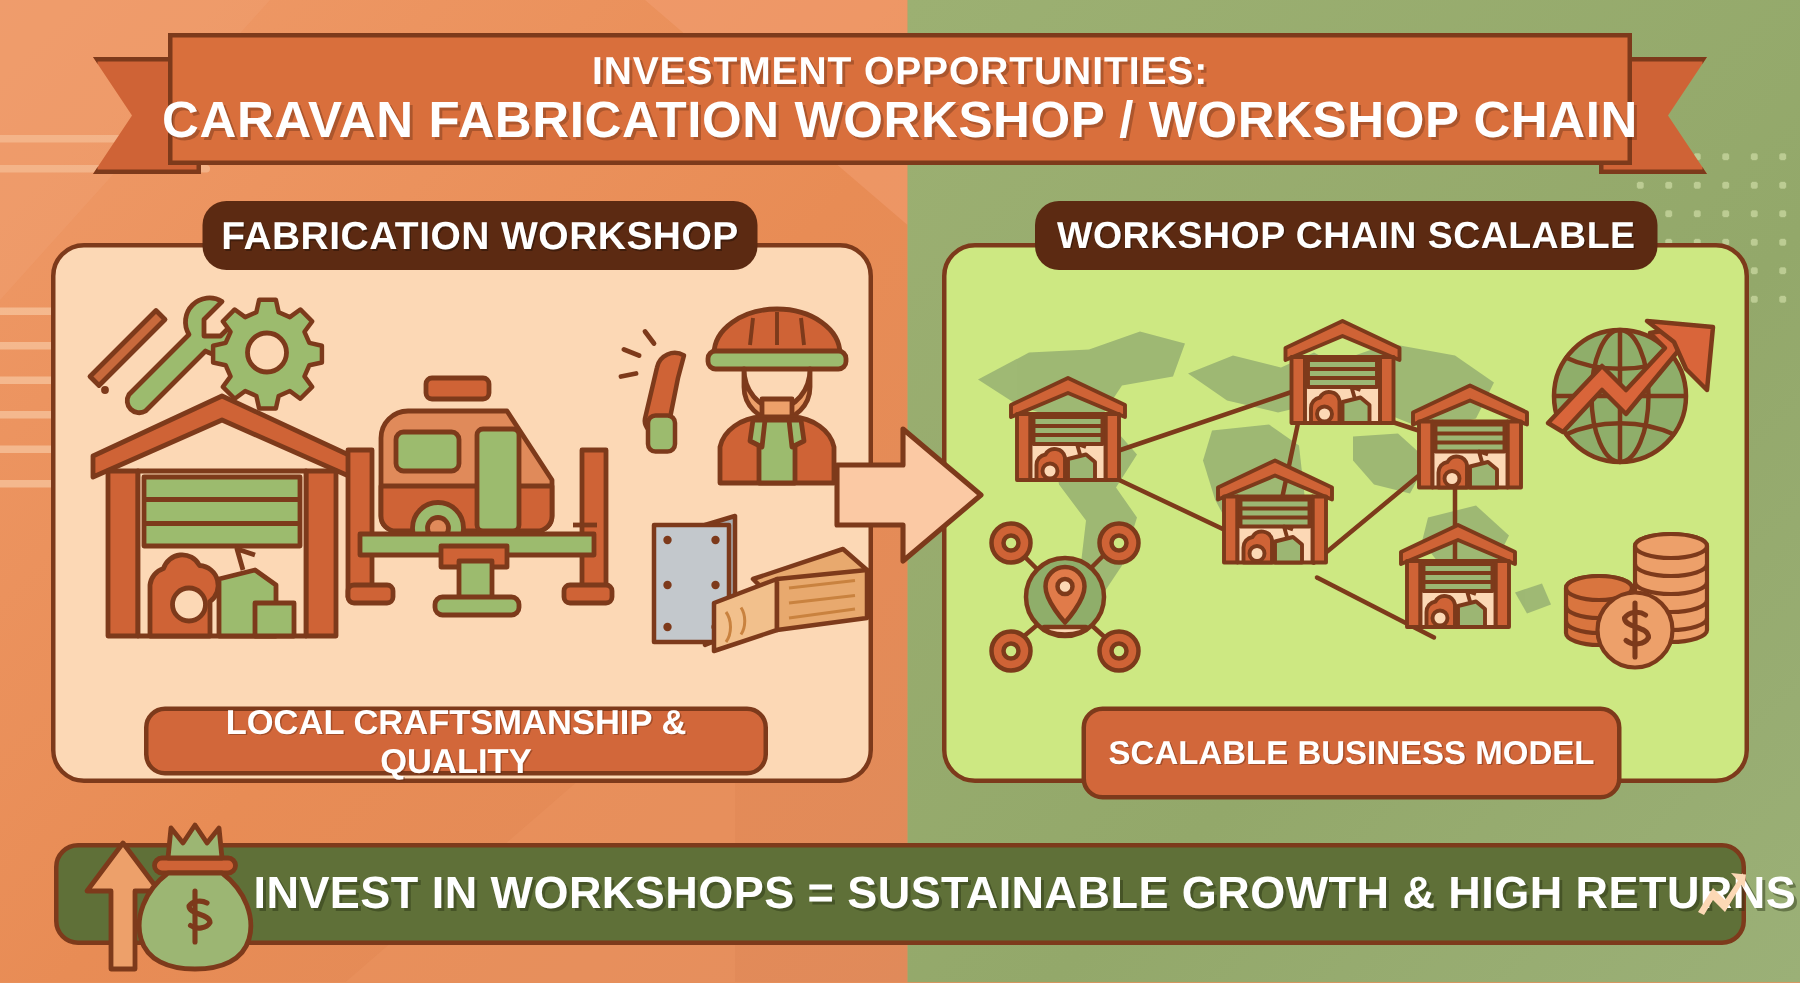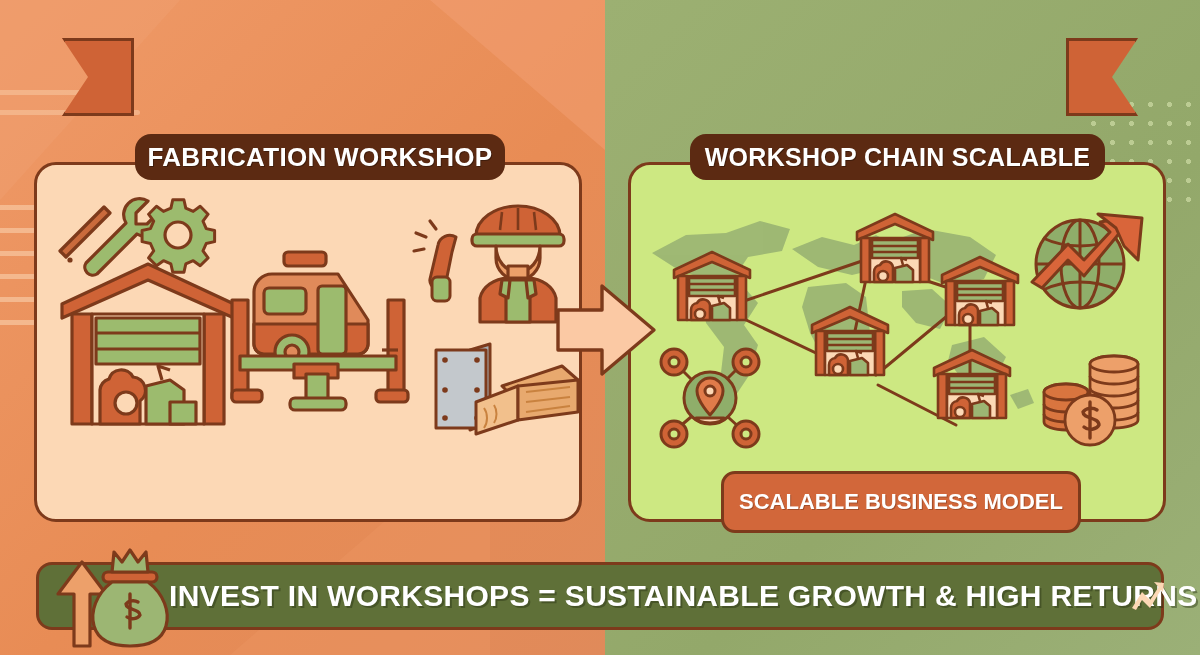--- a/index.html
+++ b/index.html
@@ -137,20 +137,24 @@
     
     
     
   </div>
   <div class="dots"></div>
   <div class="dots2"></div>
 
   <div class="ribbon-wrap">
     <div class="ribbon-tail-left"></div>
     <div class="ribbon-tail-right"></div>
+    <div class="ribbon-main">
+      <div class="ribbon-line1">INVESTMENT OPPORTUNITIES:</div>
+      <div class="ribbon-line2">CARAVAN FABRICATION WORKSHOP / WORKSHOP CHAIN</div>
+    </div>
   </div>
 
   <div class="panel panel-left"></div>
   <div class="pill pill-left">FABRICATION WORKSHOP</div>
 
   <div class="ic" style="left:52px; top:195px;">
     <svg width="120" height="80" viewBox="0 0 120 80">
       <g stroke="#7d3a1b" stroke-width="3.2" stroke-linejoin="round" stroke-linecap="round">
         <path d="M14 62 L22 54 L58 18 L52 12 L16 48 L8 56 Z" fill="#c96a3c"></path>
         <path d="M96 6 a16 16 0 0 0-22 22 L34 68 a8 8 0 0 0 11 11 L85 39 a16 16 0 0 0 22-22 L95 29 L84 29 L84 18 Z" fill="#9cbb6e"></path>
@@ -270,20 +274,21 @@
           <path d="M54 34 L98 29"></path>
             <path d="M54 44 L98 39"></path>
             <path d="M54 54 L98 48"></path>
           <path d="M12 50 a10 14 0 0 1 0 20"></path>
             <path d="M22 47 a9 13 0 0 1 0 18"></path>
         </g>
       </g>
     </svg>
   </div>
 
+  <div class="caption caption-left">LOCAL CRAFTSMANSHIP &amp; QUALITY</div>
 
   <div class="center-arrow">
     <svg width="100" height="96" viewBox="0 0 100 96">
       <path d="M2 28 H46 V4 L98 48 L46 92 V68 H2 Z" fill="#fbc9a4" stroke="#7d3a1b" stroke-width="3.4" stroke-linejoin="round"></path>
     </svg>
   </div>
 
   <div class="panel panel-right"></div>
   <div class="pill pill-right">WORKSHOP CHAIN SCALABLE</div>
 

